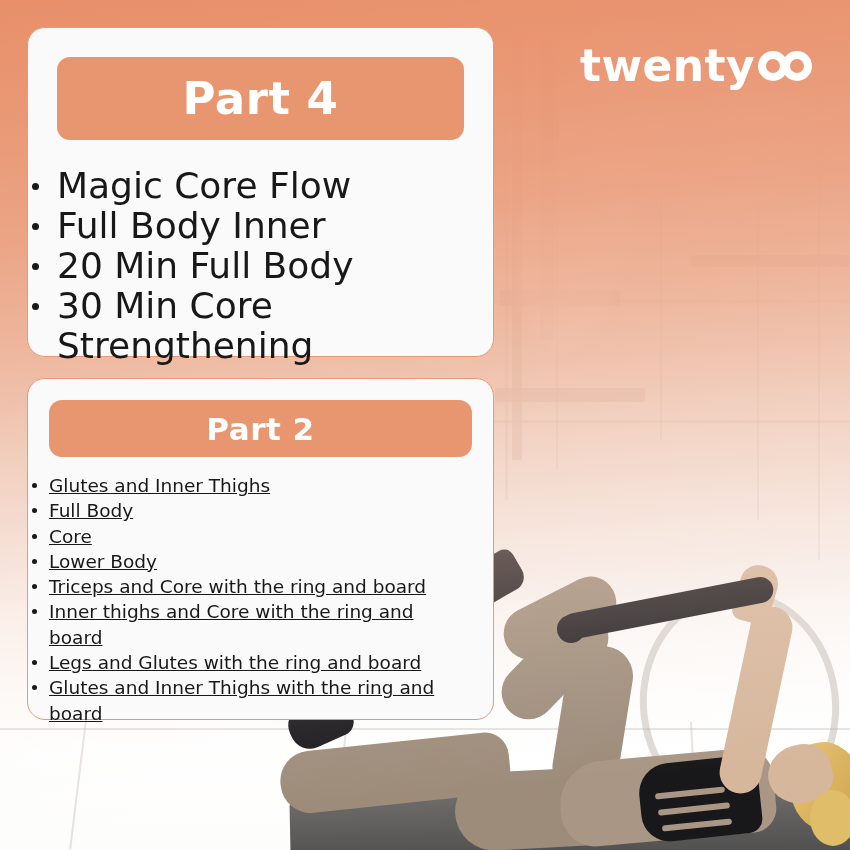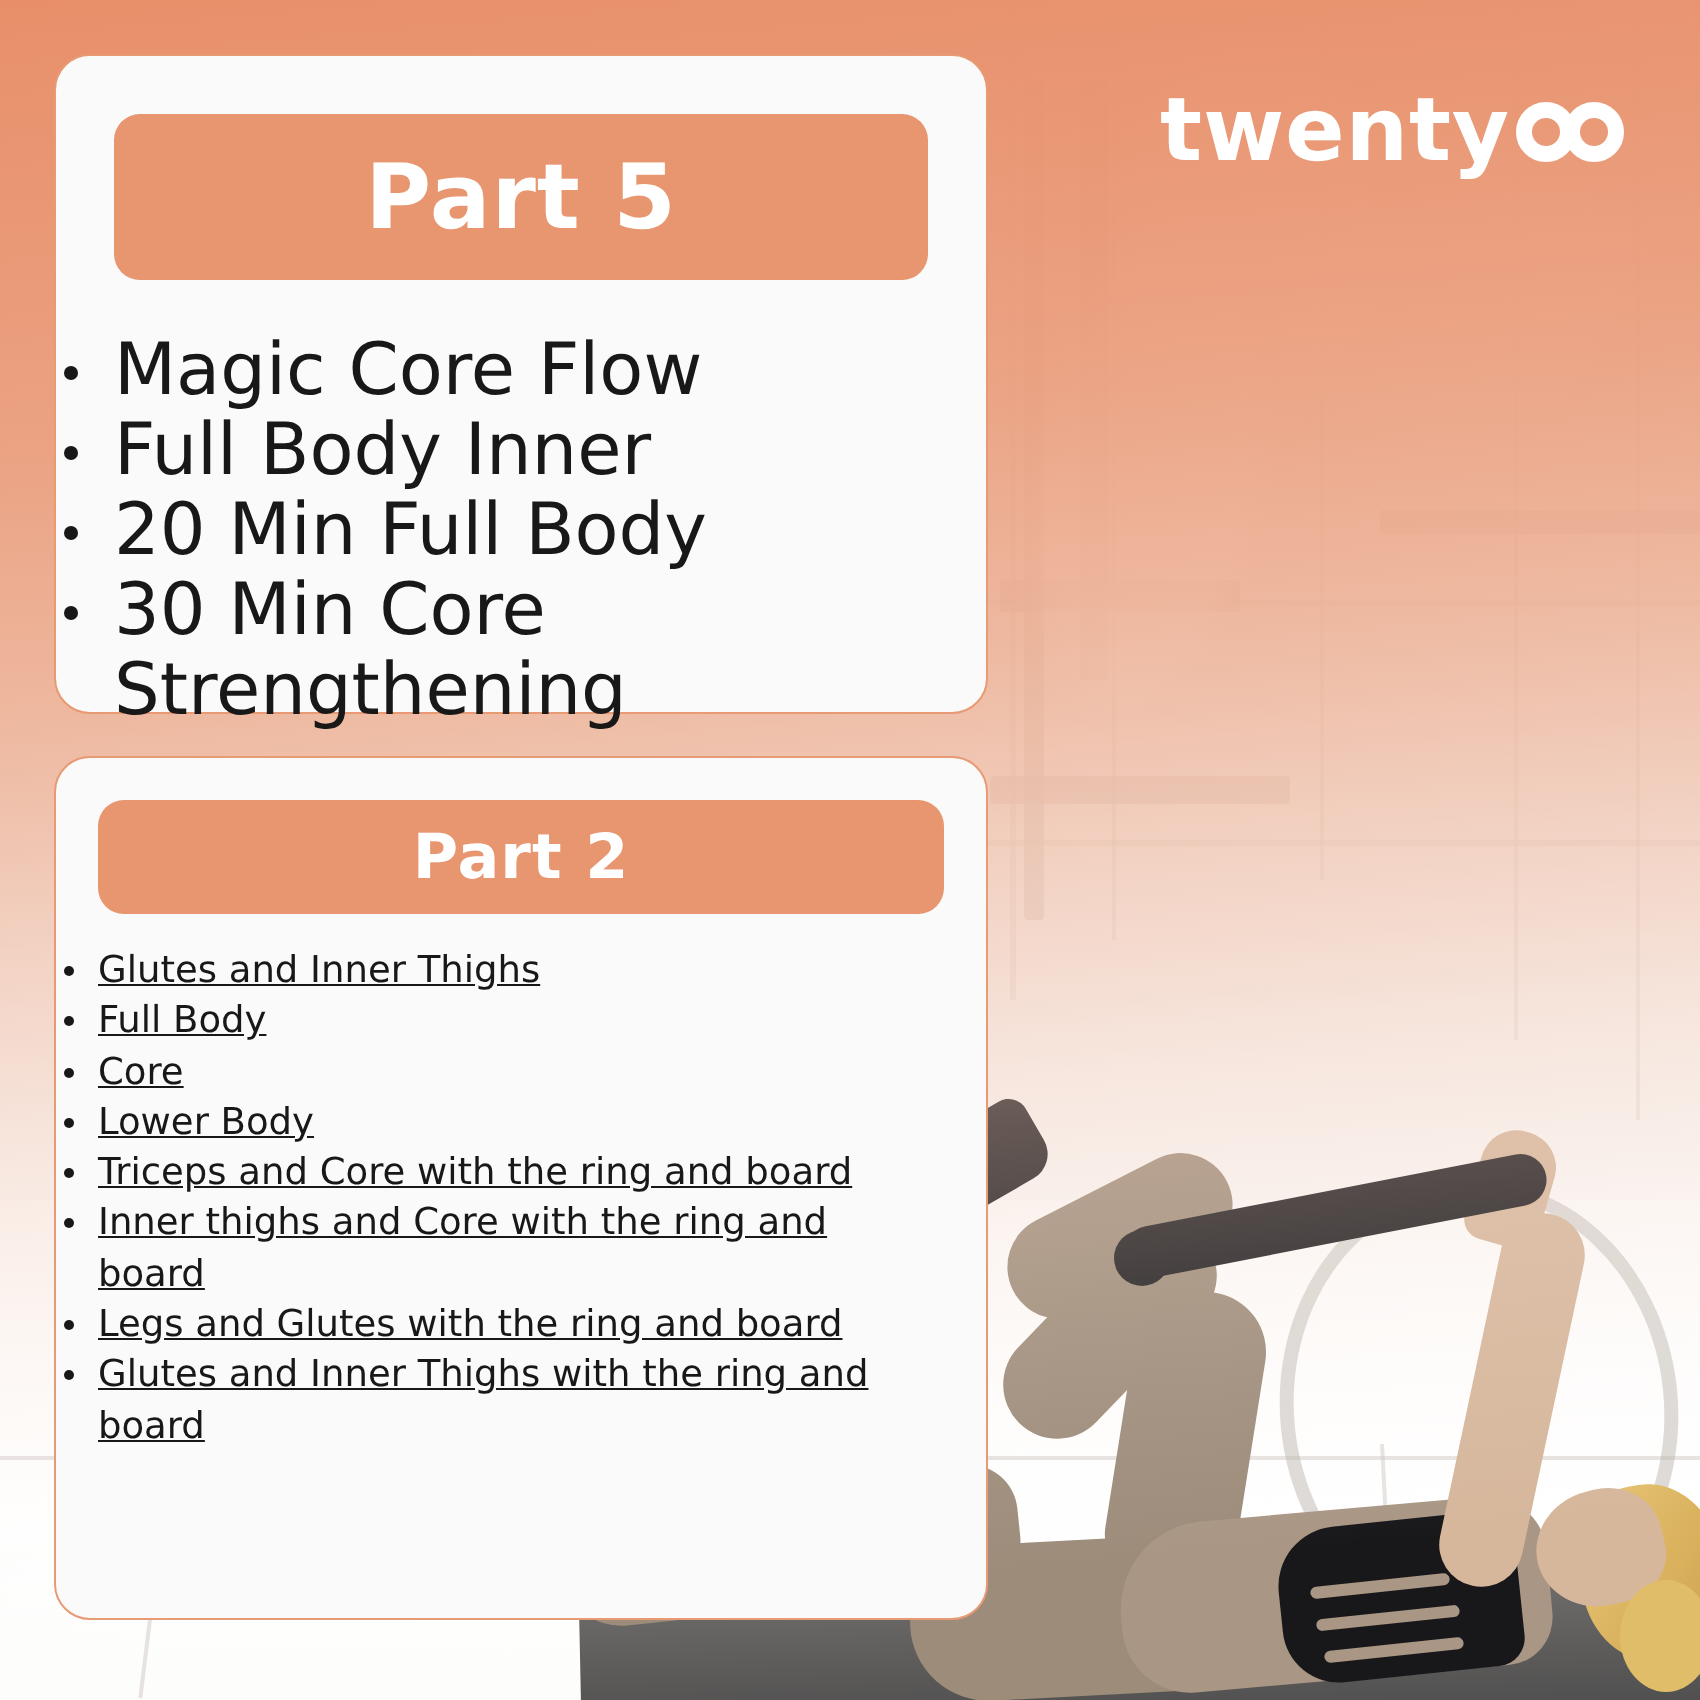--- a/index.html
+++ b/index.html
@@ -307,21 +307,21 @@
     border-radius: 18px;
     box-sizing: border-box;
   }
   .card-1 {
     left: 27px; top: 27px;
     width: 467px; height: 330px;
     padding: 29px 29px 0 29px;
   }
   .card-2 {
     left: 27px; top: 378px;
-    width: 467px; height: 432px;
+    width: 467px; height: 342px;
     padding: 21px 21px 0 21px;
   }
 
   .pill {
     background: #e79670;
     border-radius: 13px;
     display: flex;
     align-items: center;
     justify-content: center;
     color: #ffffff;
@@ -443,21 +443,21 @@
 
   <div class="logo">
     <span class="logo-word">twenty</span>
     <span class="logo-infinity">
       <span class="io io-a"></span>
       <span class="io io-b"></span>
     </span>
   </div>
 
   <div class="card card-1">
-    <div class="pill pill-1">Part 5</div>
+    <div class="pill pill-1">Part 4</div>
     <ul class="bullets bullets-1">
       <li>Magic Core Flow</li>
       <li>Full Body Inner</li>
       <li>20 Min Full Body</li>
       <li>30 Min Core Strengthening</li>
     </ul>
   </div>
 
   <div class="card card-2">
     <div class="pill pill-2">Part 2</div>

